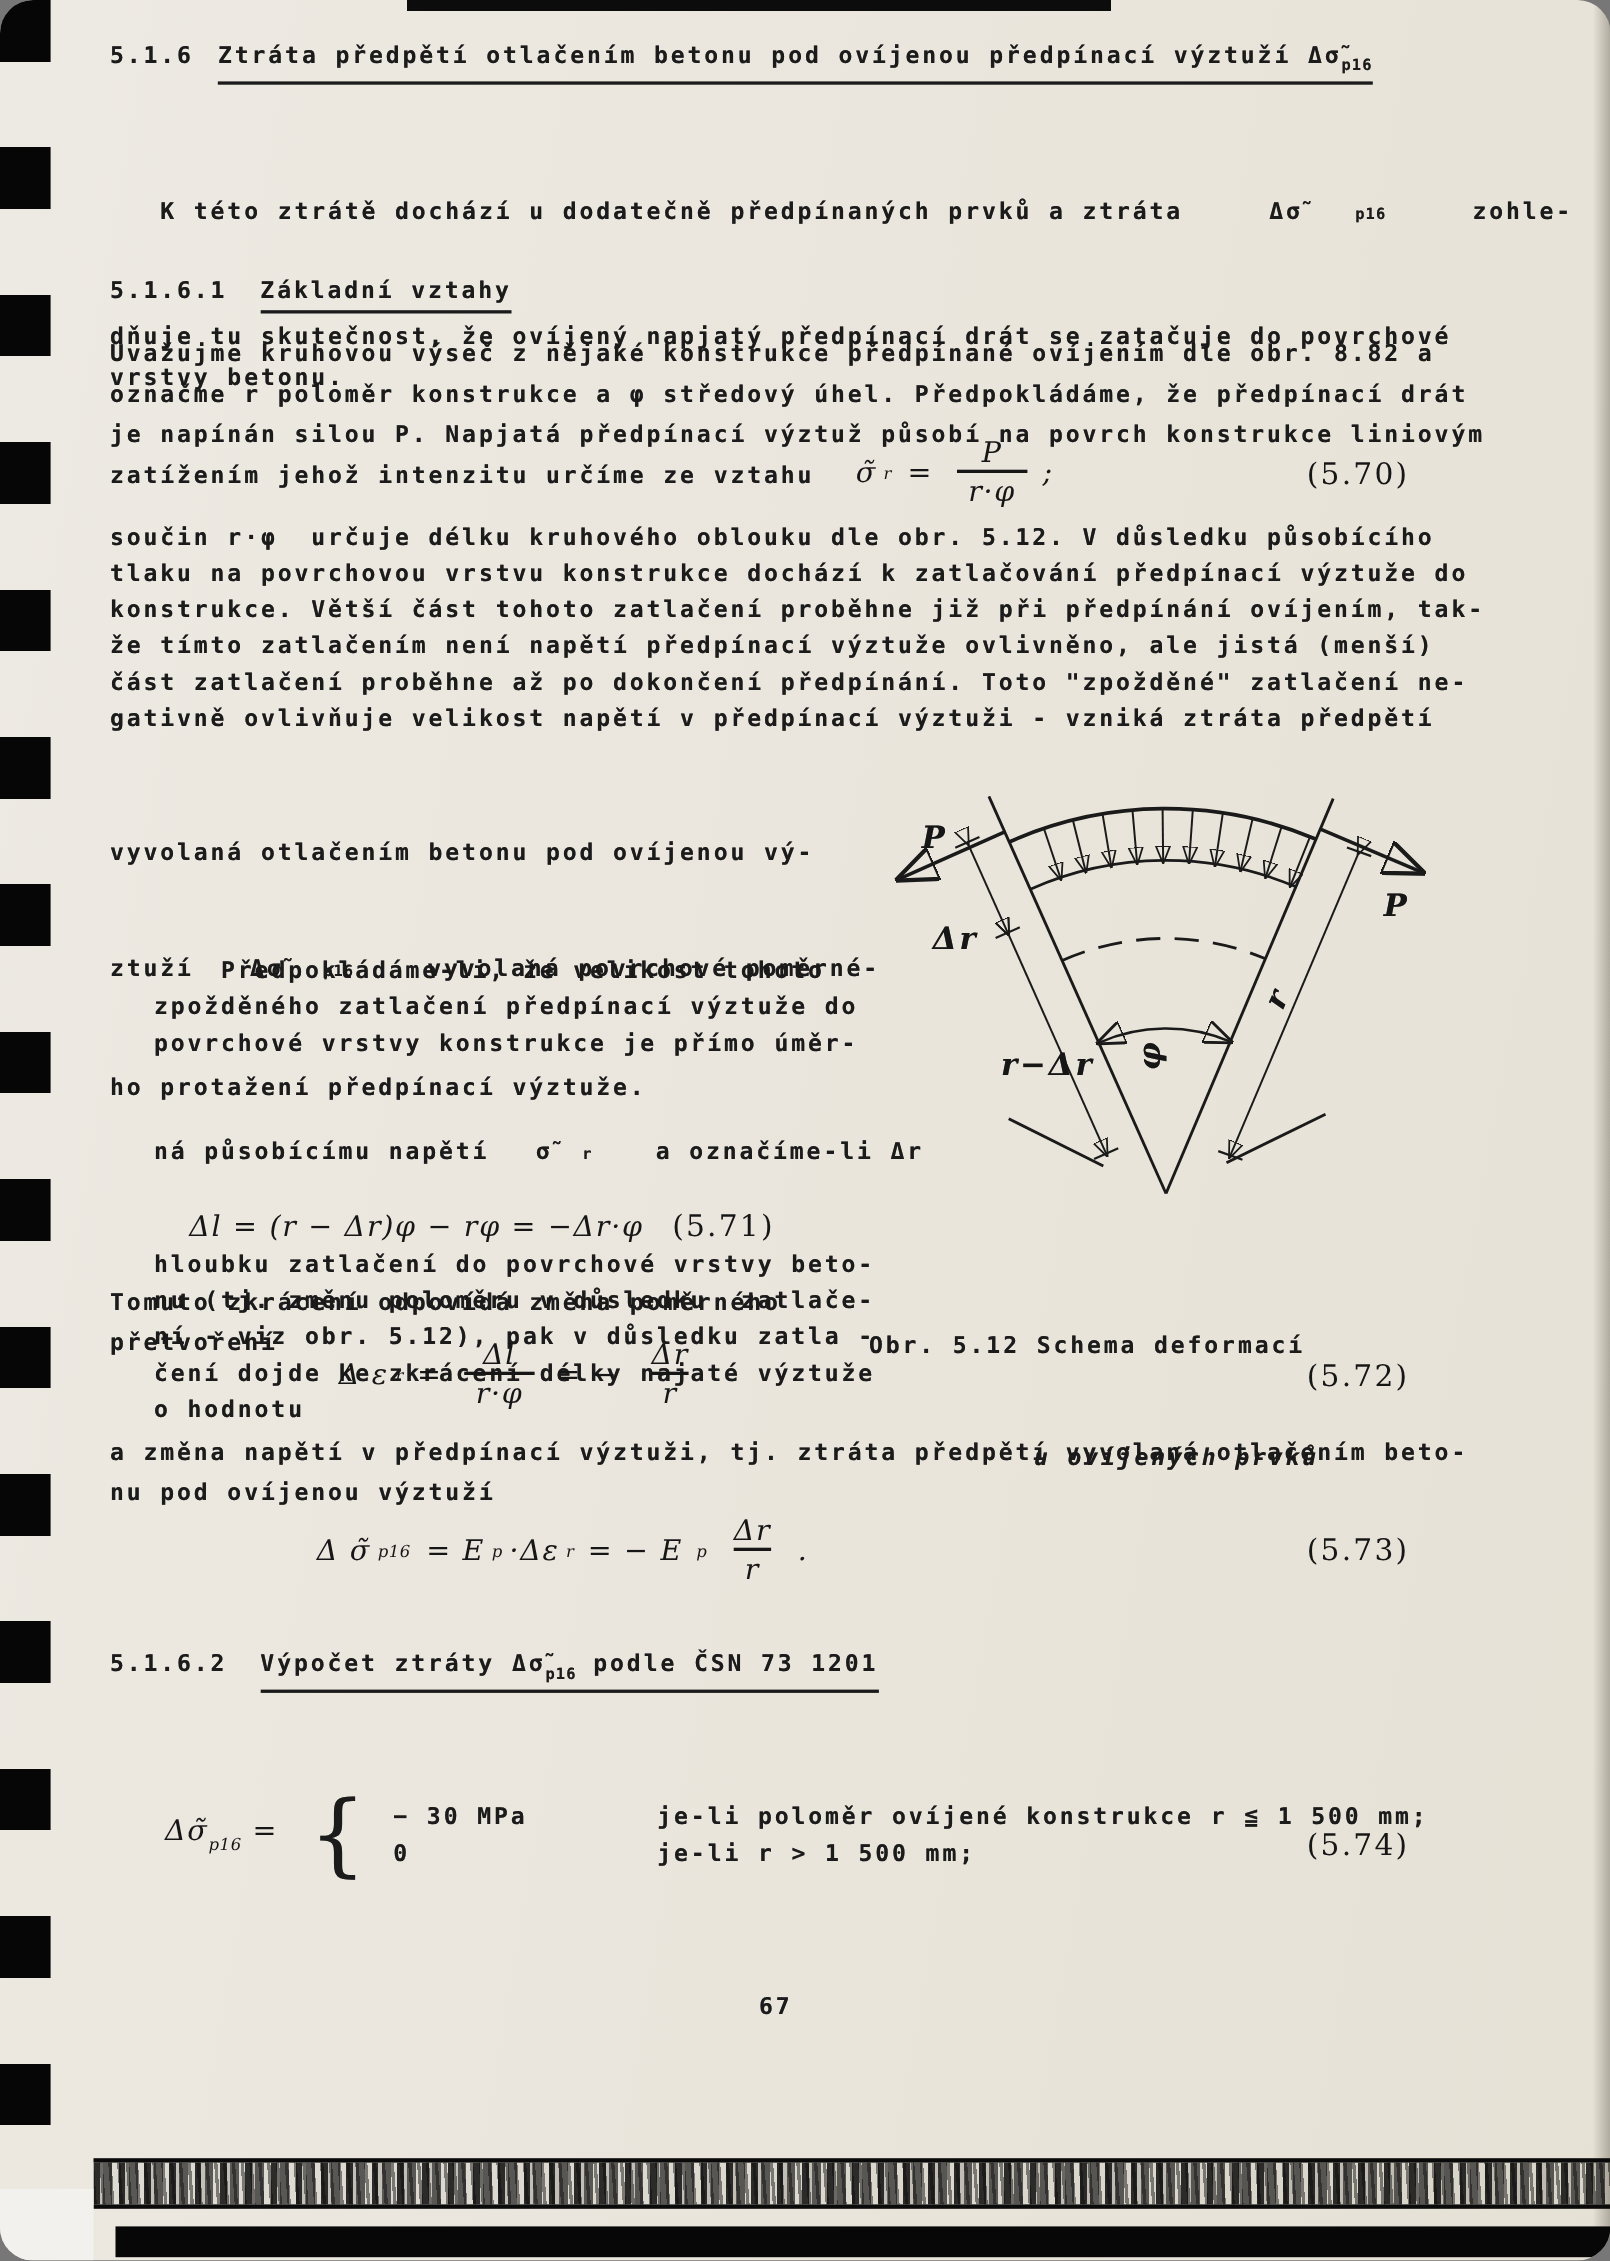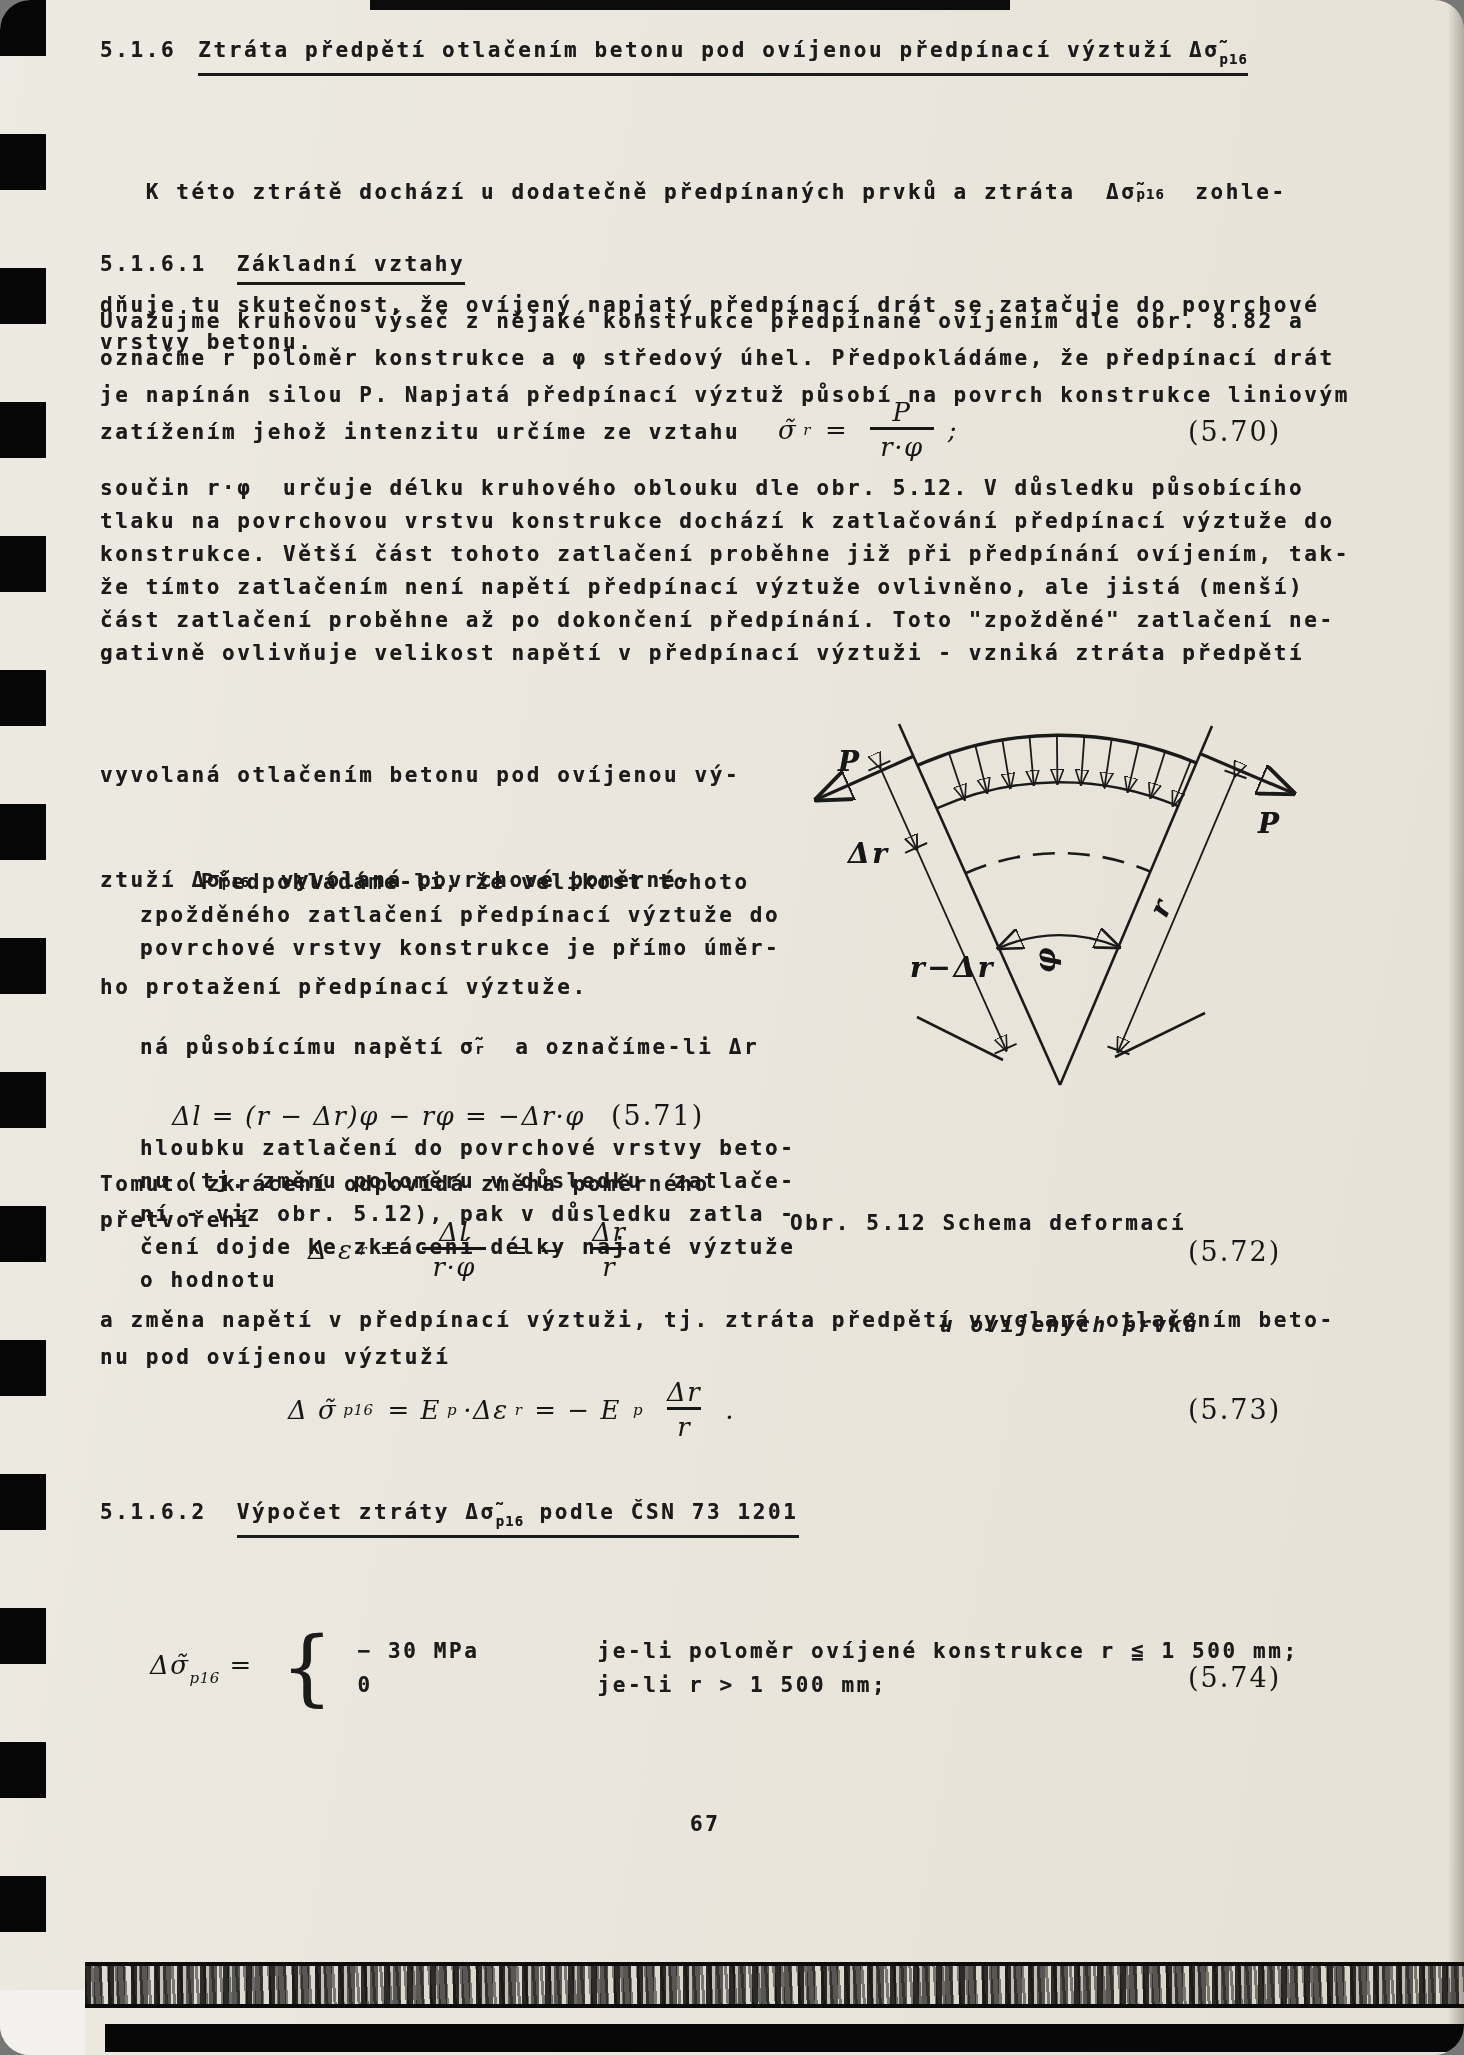--- a/index.html
+++ b/index.html
@@ -3,21 +3,21 @@
 <meta charset="utf-8">
 <style>
   html,body{margin:0;padding:0;background:#777;}
   .page{position:relative;width:1464px;height:2055px;overflow:hidden;
         background:linear-gradient(100deg,#edeae3 0%,#eae6dd 45%,#e6e1d5 100%);
         font-family:"DejaVu Sans Mono",monospace;font-weight:bold;color:#1b1b1b;
         font-size:21px;letter-spacing:2.6px;
         text-shadow:0 0 .6px rgba(10,10,10,.55);border-radius:30px;}
   .abs{position:absolute;}
   .blk{position:absolute;white-space:pre-wrap;line-height:33px;}
-  .fl{display:flex;align-items:baseline;white-space:pre;}
+  .fl{display:flex;align-items:baseline;white-space:pre;justify-content:space-between;}
   .fl>span{white-space:pre;}
   .s{font-size:14px;letter-spacing:1px;vertical-align:-7px;}
   .hul{border-bottom:3px solid #1b1b1b;padding-bottom:6px;}
   .hrow{display:flex;align-items:baseline;}
   .math{font-family:"DejaVu Serif",serif;font-style:italic;font-weight:normal;
         letter-spacing:1.5px;font-size:26px;color:#161616;text-shadow:none;}
   .math .s{font-size:15px;vertical-align:-9px;letter-spacing:.5px;}
   .eqrow{position:absolute;display:flex;align-items:center;gap:6px;}
   .frac{display:inline-flex;flex-direction:column;align-items:center;margin:0 8px;}
   .frac .fn{padding:0 10px;line-height:1.1;}

